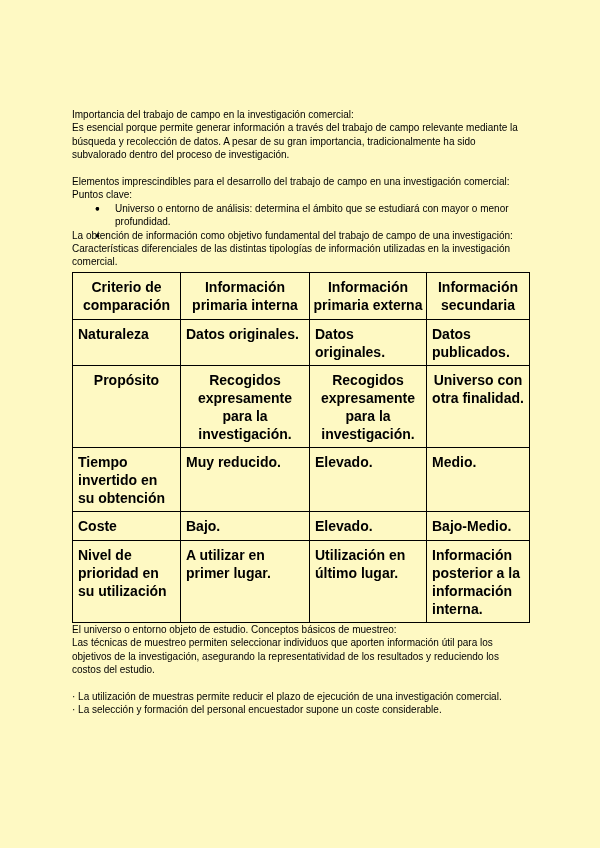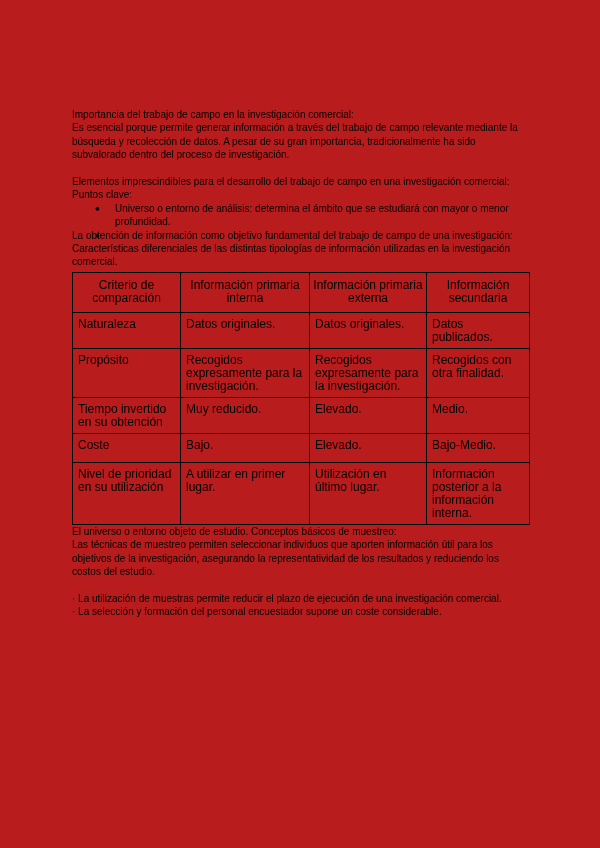--- a/index.html
+++ b/index.html
@@ -6,21 +6,21 @@
   html, body { background: #ffffff; }
   body {
     width: 600px; height: 848px;
     font-family: "Liberation Sans", sans-serif;
     color: #000000;
     overflow: hidden;
   }
   .page {
     position: relative;
     width: 600px; height: 848px;
-    background: #b91c1c;
+    background: #fef9c3;
   }
   .content {
     position: absolute;
     left: 72px; top: 108px;
     width: 458px;
     font-size: 10px;
     line-height: 13.4px;
   }
   .para { margin: 0; }
   .gap { height: 13.4px; }
@@ -42,38 +42,38 @@
     table-layout: fixed;
     width: 457px;
     margin-top: 3px;
   }
   table.cmp-table col.c1 { width: 108px; }
   table.cmp-table col.c2 { width: 129px; }
   table.cmp-table col.c3 { width: 117px; }
   table.cmp-table col.c4 { width: 103px; }
   table.cmp-table th, table.cmp-table td {
     border: 1.5px solid #000000;
-    font-size: 12px;
-    line-height: 13px;
-    font-weight: normal;
+    font-size: 14px;
+    line-height: 18px;
+    font-weight: bold;
     overflow: hidden;
   }
   table.cmp-table th {
     text-align: center;
     vertical-align: middle;
     padding: 5px 2px;
     height: 40px;
   }
   table.cmp-table td {
     text-align: left;
     vertical-align: top;
     padding: 5px 5px 4px 5px;
   }
   tr.r-naturaleza td { height: 25px; }
-  tr.r-proposito td { height: 47px; }
+  tr.r-proposito td { height: 47px; text-align: center; }
   tr.r-alcance td { height: 56px; }
   tr.r-tiempo td { height: 30px; }
   tr.r-coste td { height: 29px; }
   tr.r-necesidad td { height: 45px; }
   tr.r-nivel td { height: 47px; }
 
   .notes div { margin: 0; }
 </style>
 </head>
 <body>
@@ -123,21 +123,21 @@
         <tr class="r-naturaleza">
           <td>Naturaleza</td>
           <td>Datos originales.</td>
           <td>Datos originales.</td>
           <td>Datos publicados.</td>
         </tr>
         <tr class="r-proposito">
           <td>Propósito</td>
           <td>Recogidos expresamente para la investigación.</td>
           <td>Recogidos expresamente para la investigación.</td>
-          <td>Recogidos con otra finalidad.</td>
+          <td>Universo con otra finalidad.</td>
         </tr>
         <tr class="r-tiempo">
           <td>Tiempo invertido en su obtención</td>
           <td>Muy reducido.</td>
           <td>Elevado.</td>
           <td>Medio.</td>
         </tr>
         <tr class="r-coste">
           <td>Coste</td>
           <td>Bajo.</td>

